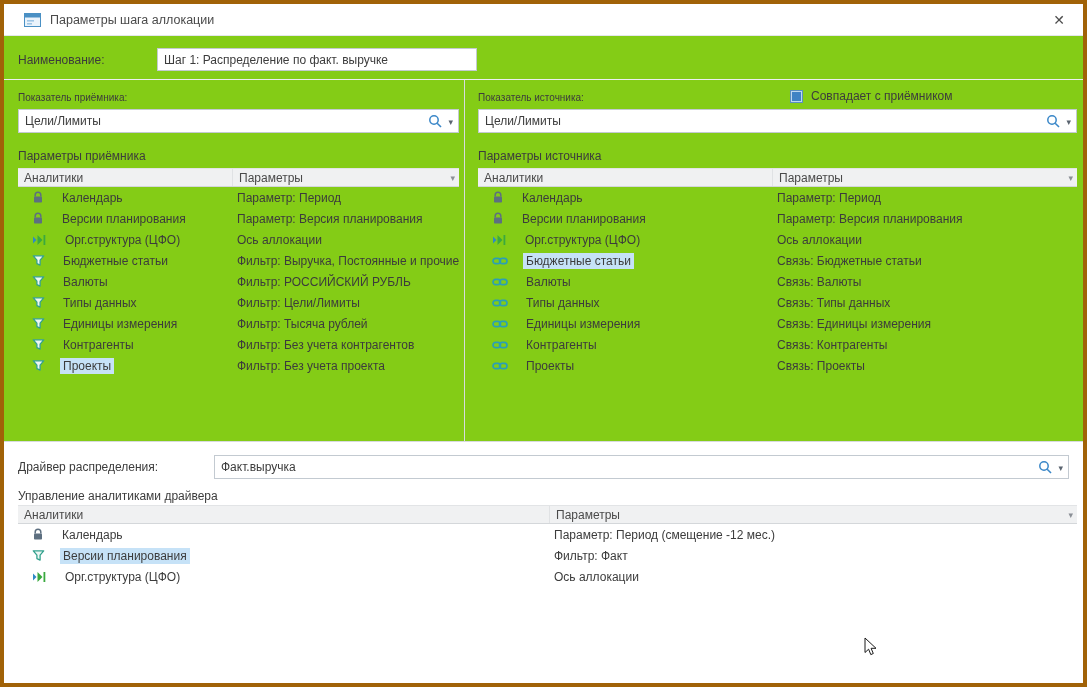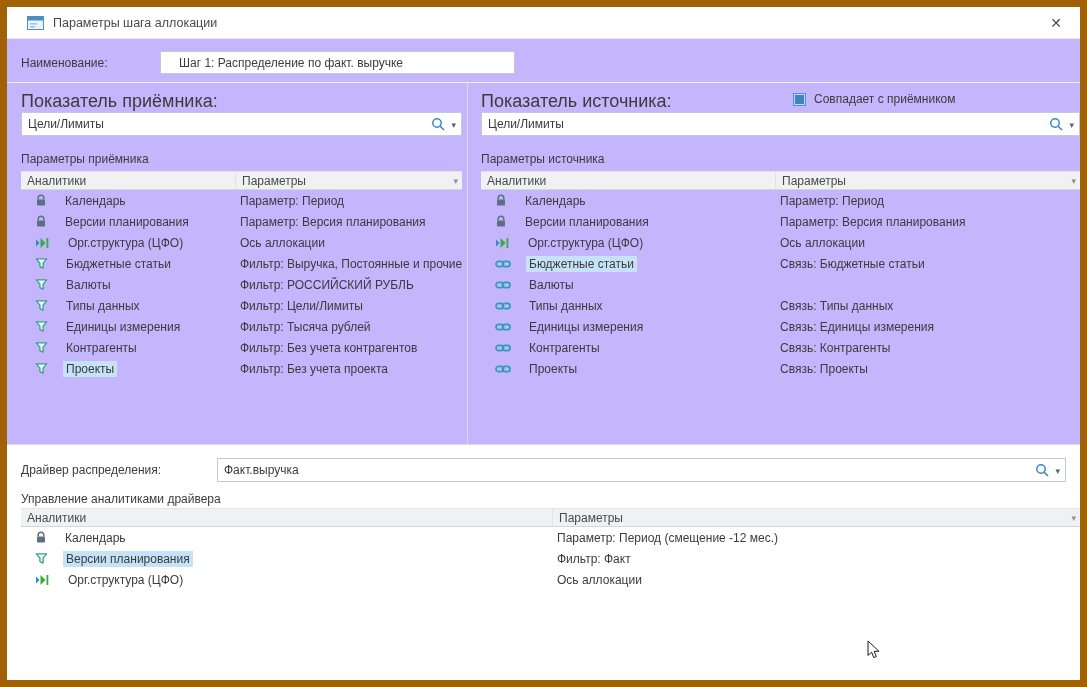--- a/index.html
+++ b/index.html
@@ -1,38 +1,38 @@
 <!DOCTYPE html>
 <html><head>
 <meta charset="utf-8">
 <style>
   * { margin:0; padding:0; box-sizing:border-box; font-family:"Liberation Sans","DejaVu Sans",sans-serif; }
   html,body { width:1087px; height:687px; background:#fff; overflow:hidden; }
-  .dialog { position:absolute; inset:0; background:#c4b5fd; border:7px solid #a16207; }
+  .dialog { position:absolute; inset:0; background:#84cc16; border:4px solid #a16207; }
 
   
   .titlebar { position:absolute; top:0; left:0; right:0; height:32px; border-bottom:1px solid #e4e7ea;
               display:flex; align-items:center; padding:0 10px 0 20px; background:#fff; }
   .title-icon { display:flex; margin-right:9px; }
   .title-text { font-size:12.5px; color:#4a4a4a; }
   .close-btn { margin-left:auto; font-size:14px; color:#4d4d4d; padding:2px 8px; cursor:pointer; }
 
   
   .name-row { position:absolute; top:44px; left:14px; display:flex; align-items:center;gap:48px; }
   .name-row label { font-size:12px; color:#3c3c3c; width:91px; }
-  .name-input { width:355px; height:23px; border:1px solid #c3cad1; font-size:12px; color:#3c3c3c; padding:0 18px; outline:none; background:#fff; }
+  .name-input { width:320px; height:23px; border:1px solid #c3cad1; font-size:12px; color:#3c3c3c; padding:0 6px; outline:none; background:#fff; }
 
   
   .main-split { position:absolute; top:75px; left:0; width:100%; height:362px; border-top:1px solid #eceef0; }
   .vdiv { position:absolute; left:460px; top:0; bottom:0; width:1px; background:#d7dbde; }
   .panel { position:absolute; top:0; bottom:0; padding-top:11px; }
   .panel-left  { left:14px;  width:441px; }
   .panel-right { left:474px; width:599px; }
 
-  .field-label { font-size:18px; color:#3c3c3c; height:14px; line-height:14px; }
+  .field-label { font-size:10px; color:#3c3c3c; height:14px; line-height:14px; }
   .section-label { font-size:12px; color:#3c3c3c; margin-top:16px; height:14px; line-height:14px; }
 
   
   .combo { position:relative; margin-top:4px; height:24px; border:1px solid #c3cad1; background:#fff; }
   .combo-input { border:none; outline:none; width:100%; height:100%; padding:0 50px 0 6px; font-size:12px; color:#3c3c3c; background:transparent; }
   .combo-icons { position:absolute; right:5px; top:0; height:100%; display:flex; align-items:center; gap:6px; }
   .search-icon { display:flex; cursor:pointer; }
   .combo-arrow { font-size:9px; color:#5a6470; cursor:pointer; padding-top:1px; }
 
   
@@ -303,20 +303,21 @@
               <span class="icon">
                 <svg width="16" height="12" viewBox="0 0 16 12">
                   <g fill="none" stroke="#2b9fb5" stroke-width="1.7">
                     <rect x="1" y="3.3" width="7.5" height="5.4" rx="2.7"></rect>
                     <rect x="7.5" y="3.3" width="7.5" height="5.4" rx="2.7"></rect>
                   </g>
                 </svg>
               </span>
               <span class="row-label">Валюты</span>
             </div>
+            <div class="tcell col2 param-cell">Связь: Валюты</div>
           </div>
           <div class="trow">
             <div class="tcell col1 name-cell">
               <span class="icon">
                 <svg width="16" height="12" viewBox="0 0 16 12">
                   <g fill="none" stroke="#2b9fb5" stroke-width="1.7">
                     <rect x="1" y="3.3" width="7.5" height="5.4" rx="2.7"></rect>
                     <rect x="7.5" y="3.3" width="7.5" height="5.4" rx="2.7"></rect>
                   </g>
                 </svg>

